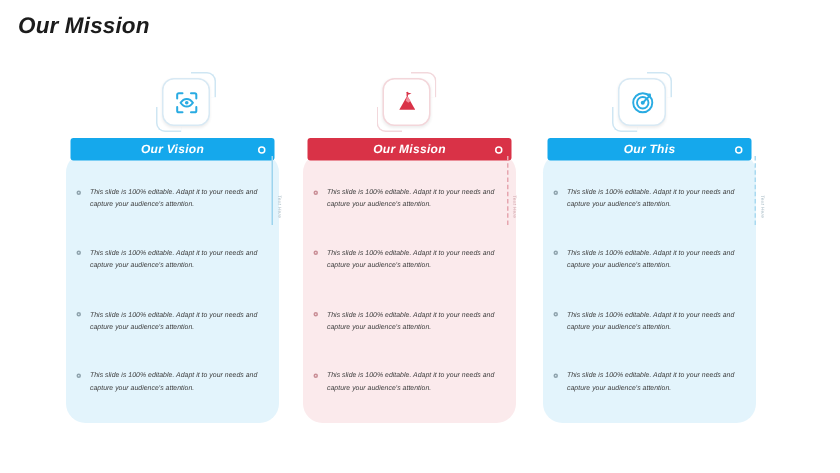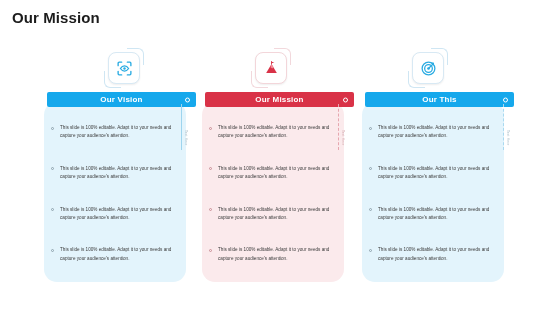--- a/index.html
+++ b/index.html
@@ -12,20 +12,21 @@
     background: #ffffff;
     font-family: "Liberation Sans", sans-serif;
     overflow: hidden;
     position: relative;
   }
 
   .slide {
     position: absolute;
     inset: 0;
     background: #ffffff;
+    font-style: italic;
   }
 
   
   .slide-title {
     position: absolute;
     left: 12px;
     top: 8px;
     font-size: 15px;
     font-weight: 700;
     color: #1c1c1c;
@@ -112,21 +113,21 @@
     border-radius: 13px;
     box-sizing: border-box;
   }
   .card.blue { background: #e3f4fc; }
   .card.pink { background: #fbeaec; }
 
   .card-header {
     position: absolute;
     top: 0;
     left: 3px;
-    width: 149px;
+    width: 136px;
     height: 15px;
     border-radius: 2px;
     display: flex;
     align-items: center;
     justify-content: center;
     box-sizing: border-box;
     z-index: 3;
   }
   .card-header.blue { background: #15a8ec; }
   .card-header.red  { background: #d93247; }

